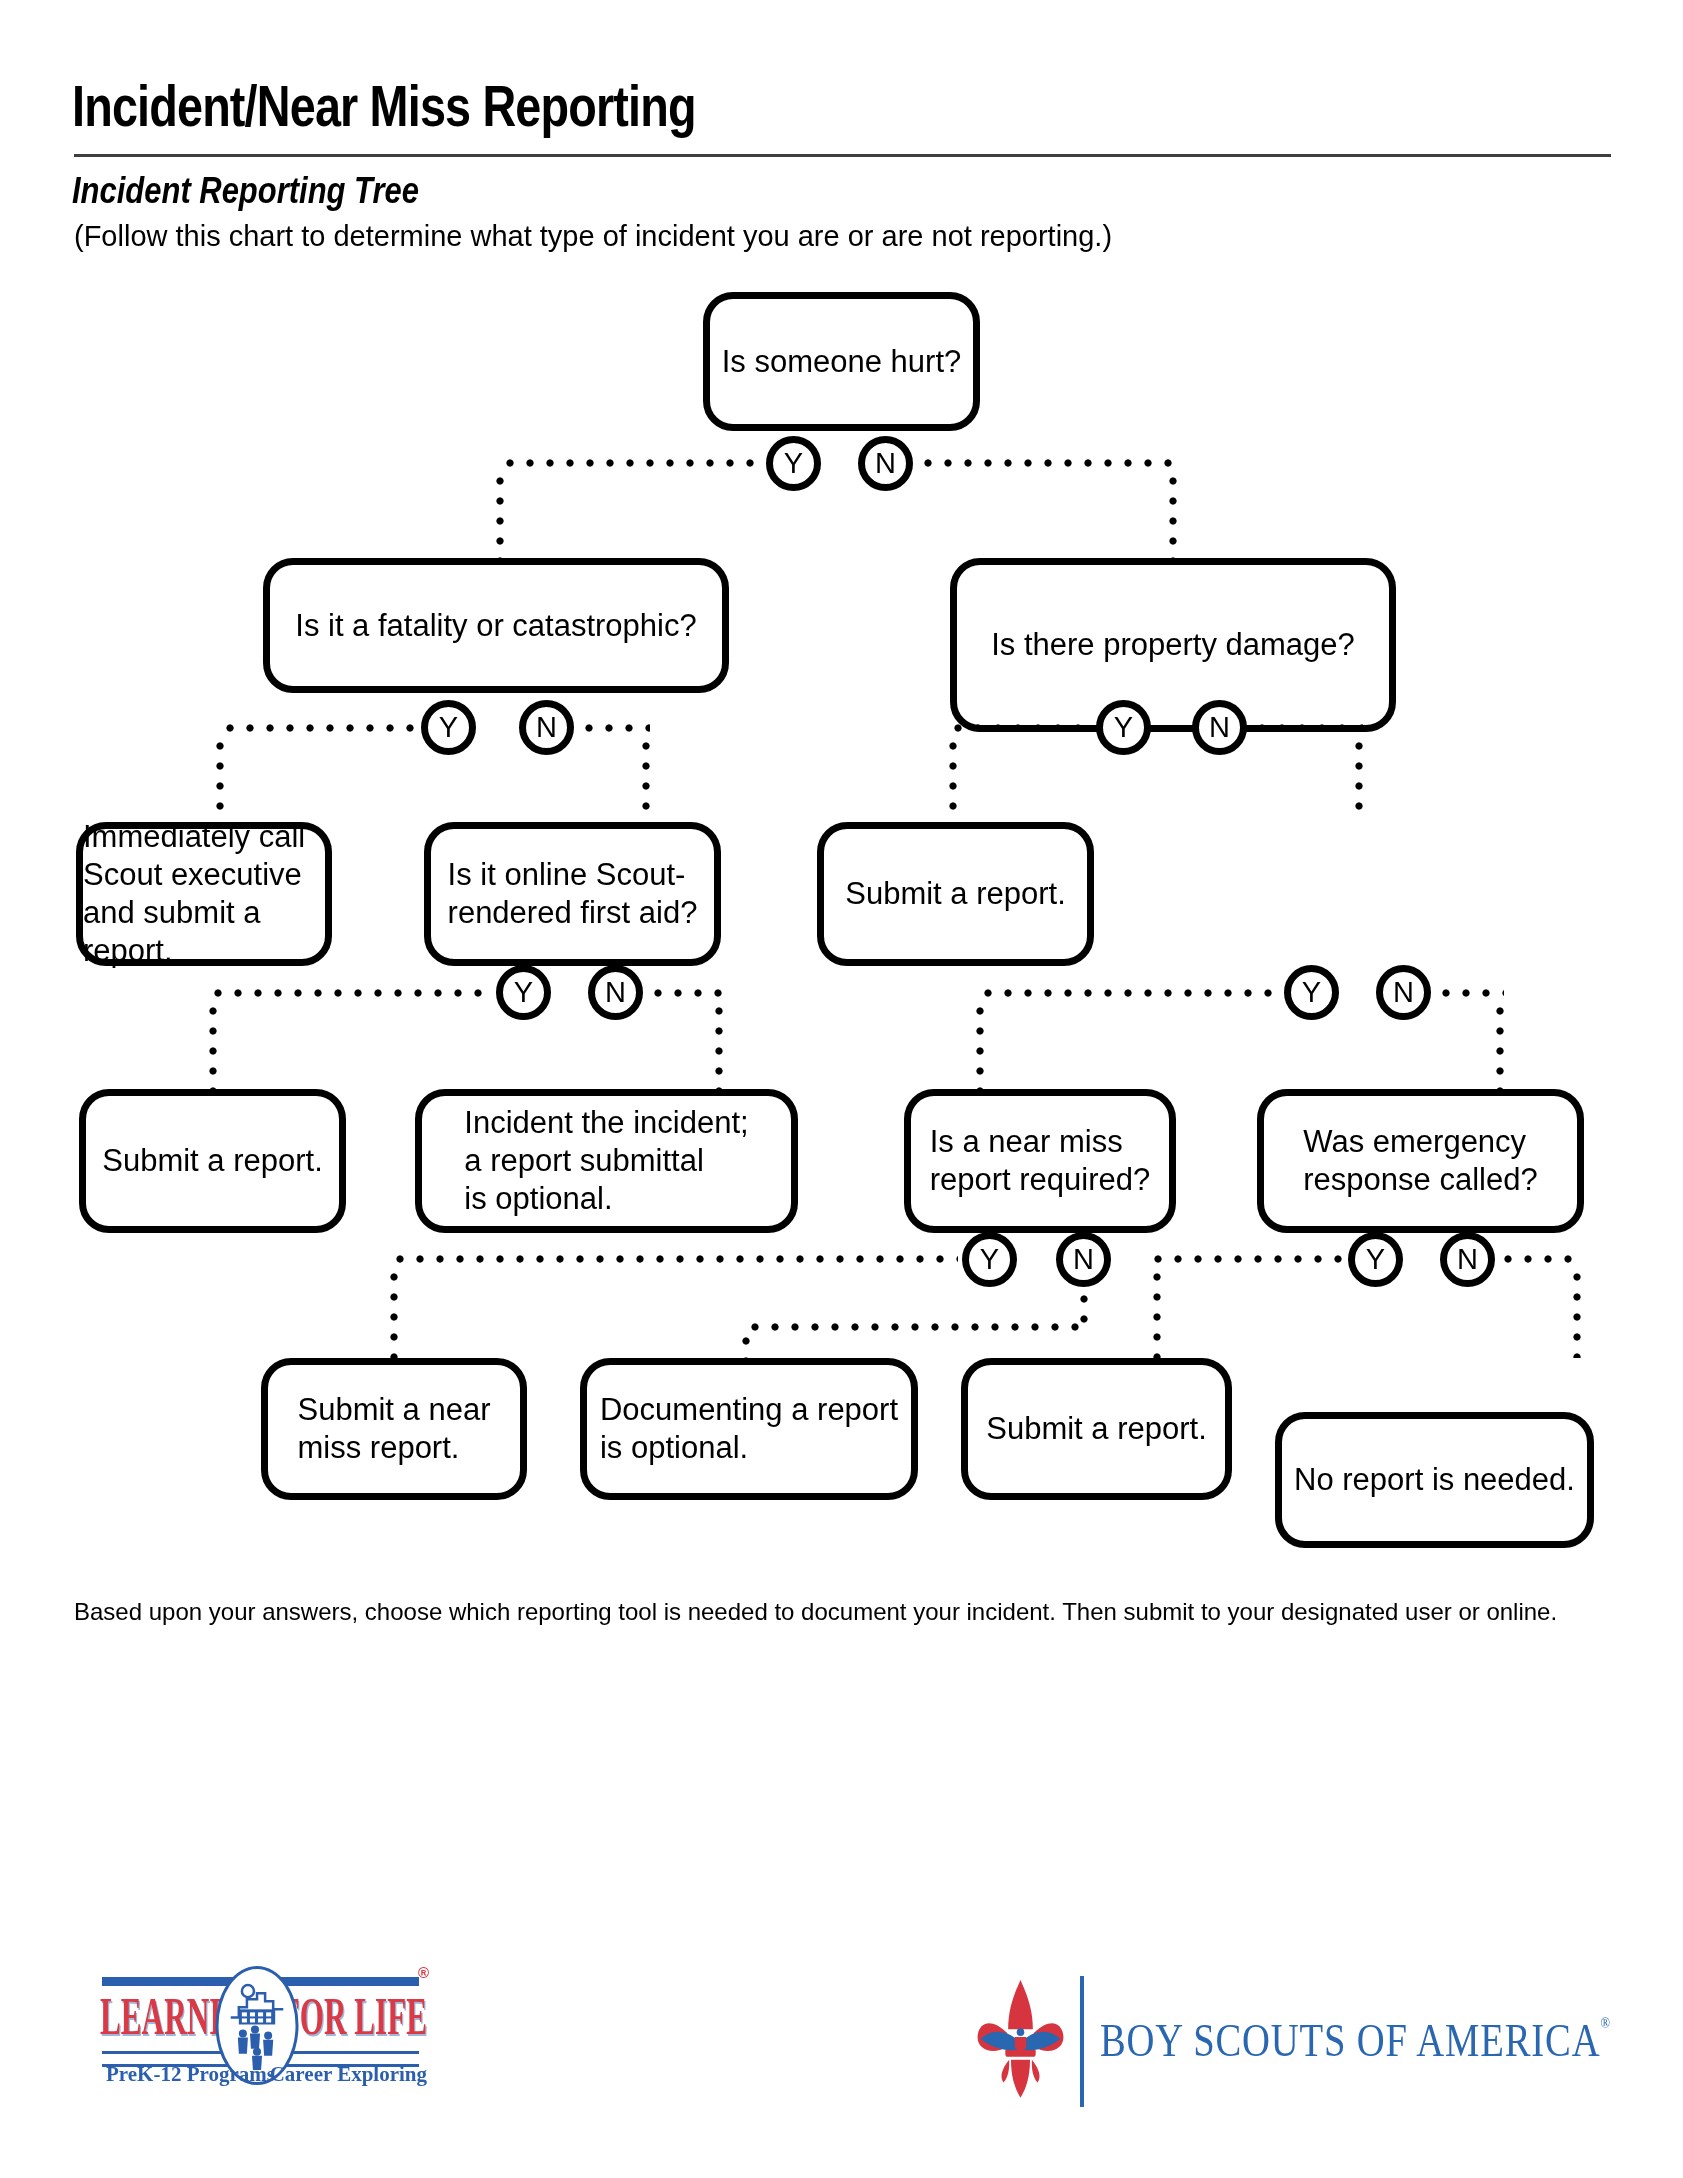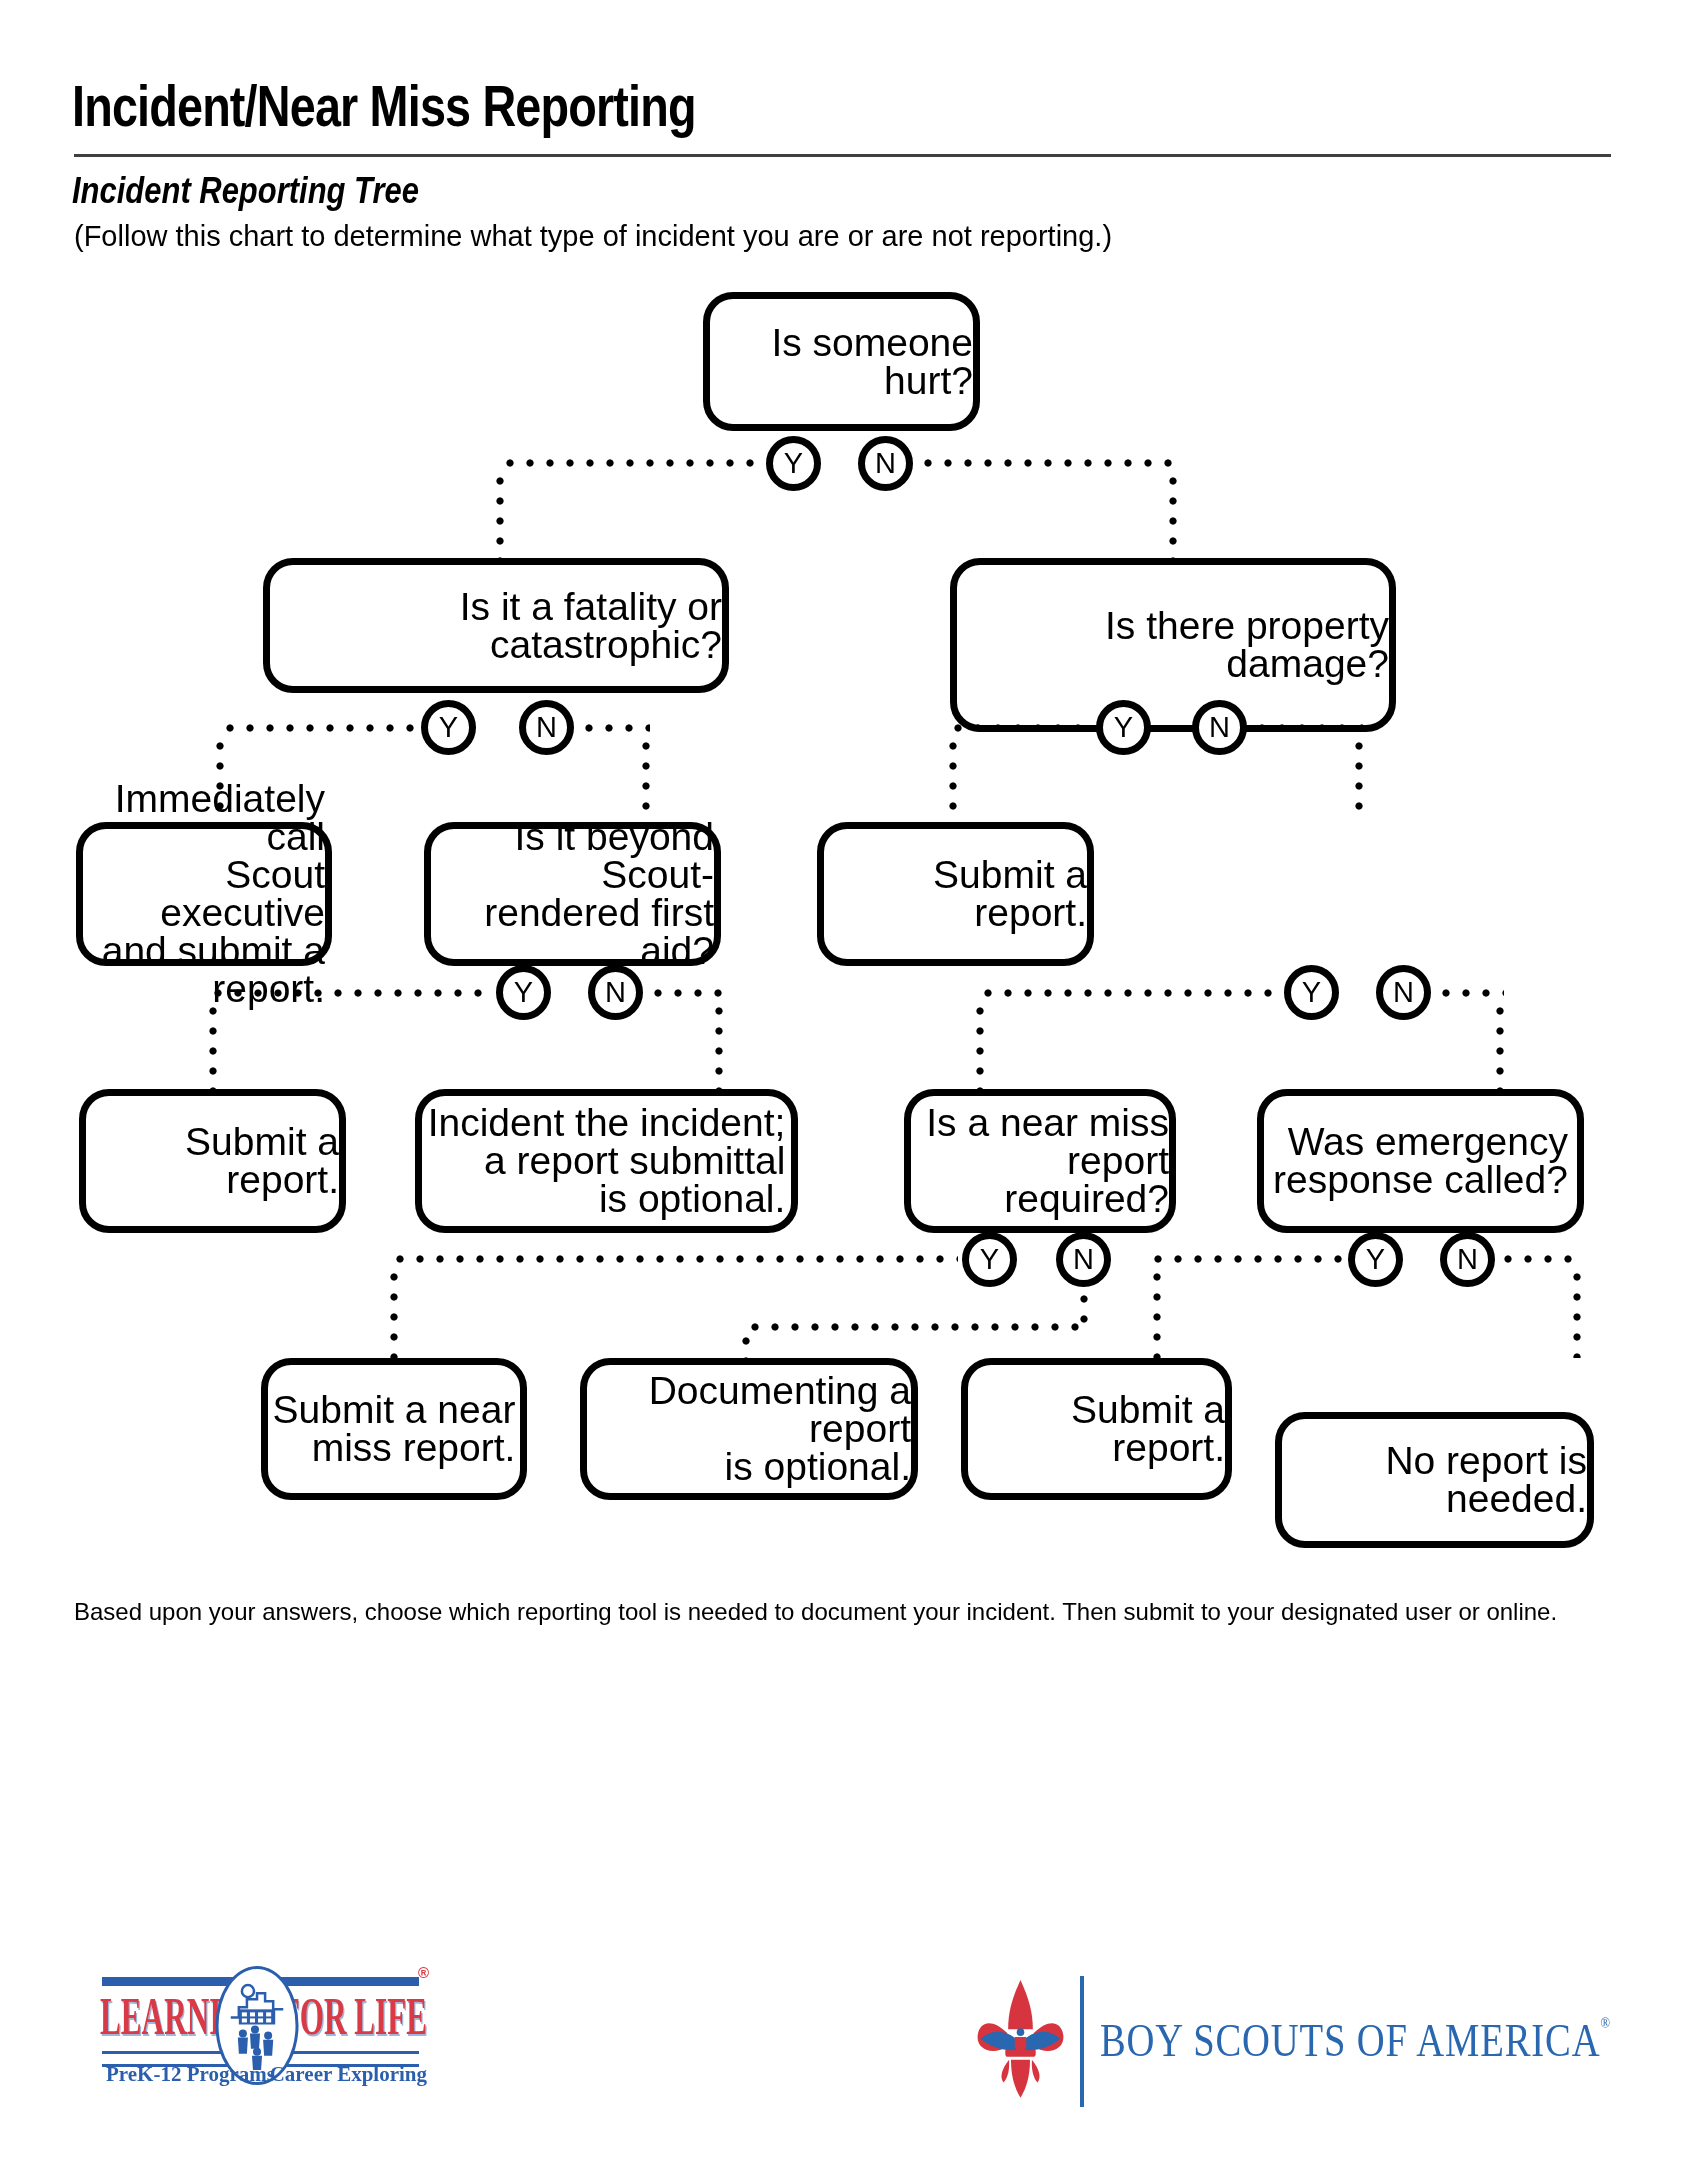--- a/index.html
+++ b/index.html
@@ -7,22 +7,22 @@
         font-family:"Liberation Sans",sans-serif;color:#000;}
   
   .title{position:absolute;left:72px;top:73px;font-size:57px;font-weight:900;
          letter-spacing:-1px;transform:scaleX(.82);transform-origin:0 50%;white-space:nowrap;}
   .rule{position:absolute;left:74px;top:154px;width:1537px;height:3px;background:#3f3f3f;}
   .subtitle{position:absolute;left:72px;top:170px;font-size:36px;font-weight:bold;font-style:italic;
             transform:scaleX(.86);transform-origin:0 50%;white-space:nowrap;}
   .caption{position:absolute;left:74px;top:220px;font-size:29px;}
   
   .node{position:absolute;border:7px solid #000;border-radius:30px;background:#fff;
-        display:flex;align-items:center;justify-content:center;text-align:right;
-        font-size:39px;line-height:38px;white-space:pre-line;box-sizing:border-box;}
+        display:flex;align-items:center;justify-content:center;text-align:left;
+        font-size:31px;line-height:38px;white-space:pre-line;box-sizing:border-box;}
   .yn{position:absolute;width:55px;height:55px;border:7px solid #000;border-radius:50%;
       background:#fff;box-sizing:border-box;display:flex;align-items:center;justify-content:center;
       font-size:29px;z-index:3;}
   .dh{position:absolute;height:8px;
       background-image:radial-gradient(circle closest-side,#000 80%,transparent 100%);
       background-size:20px 8px;background-repeat:repeat-x;background-position:left center;}
   .dv{position:absolute;width:8px;
       background-image:radial-gradient(circle closest-side,#000 80%,transparent 100%);
       background-size:8px 20px;background-repeat:repeat-y;background-position:center top;}
   
@@ -63,21 +63,21 @@
   <div class="rule"></div>
   <div class="subtitle">Incident Reporting Tree</div>
   <div class="caption">(Follow this chart to determine what type of incident you are or are not reporting.)</div>
 
   <div class="node" style="left:703px;top:292px;width:277px;height:139px"><span>Is someone hurt?</span></div>
   <div class="node" style="left:263px;top:558px;width:466px;height:135px"><span>Is it a fatality or catastrophic?</span></div>
   <div class="node" style="left:950px;top:558px;width:446px;height:174px"><span>Is there property damage?</span></div>
   <div class="node" style="left:76px;top:822px;width:256px;height:144px"><span>Immediately call
 Scout executive
 and submit a report.</span></div>
-  <div class="node" style="left:424px;top:822px;width:297px;height:144px"><span>Is it beyond Scout-
+  <div class="node" style="left:424px;top:822px;width:297px;height:144px"><span>Is it online Scout-
 rendered first aid?</span></div>
   <div class="node" style="left:817px;top:822px;width:277px;height:144px"><span>Submit a report.</span></div>
   <div class="node" style="left:79px;top:1089px;width:267px;height:144px"><span>Submit a report.</span></div>
   <div class="node" style="left:415px;top:1089px;width:383px;height:144px"><span>Incident the incident;
 a report submittal
 is optional.</span></div>
   <div class="node" style="left:904px;top:1089px;width:272px;height:144px"><span>Is a near miss
 report required?</span></div>
   <div class="node" style="left:1257px;top:1089px;width:327px;height:144px"><span>Was emergency
 response called?</span></div>

